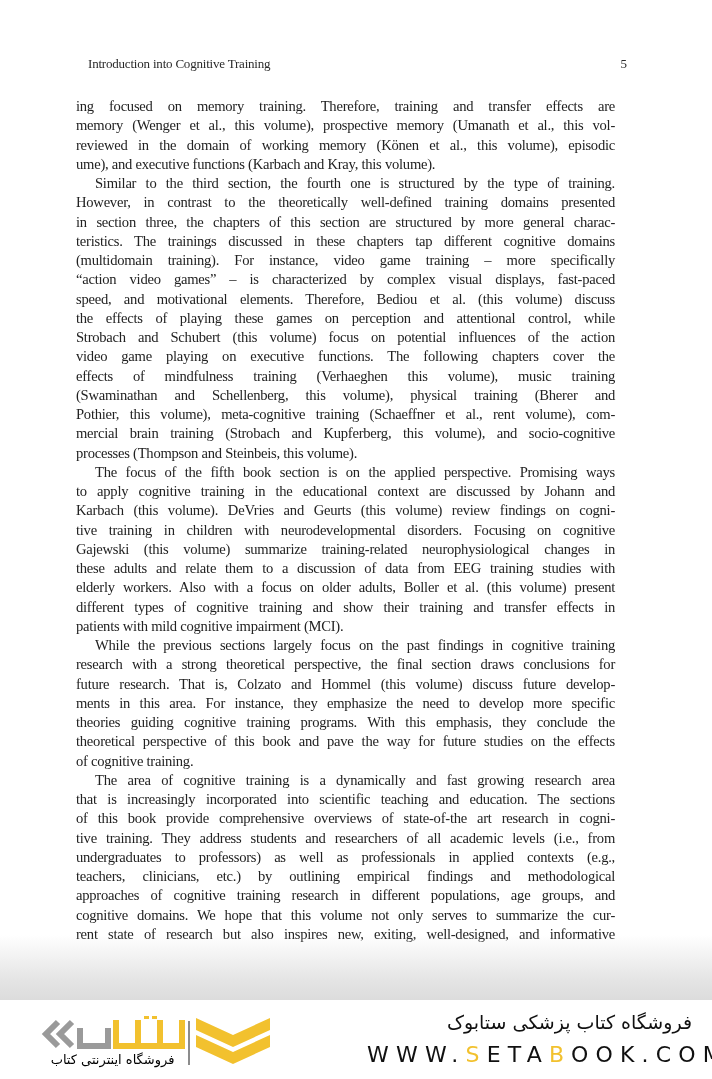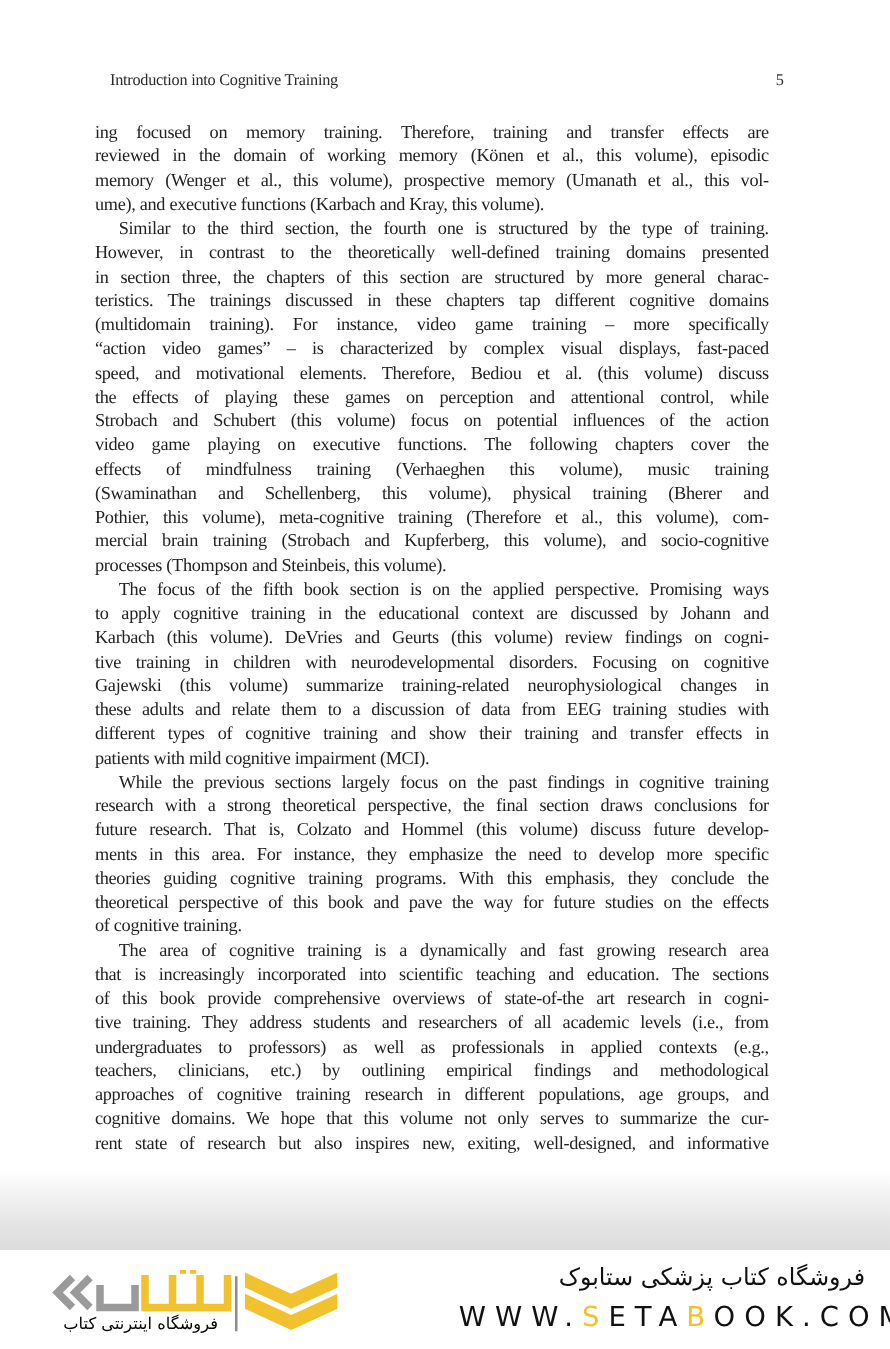--- a/index.html
+++ b/index.html
@@ -55,44 +55,45 @@
 </head>
 <body>
 
 <div class="page">
   <div class="running-head">
     <span class="title">Introduction into Cognitive Training</span>
     <span class="pnum">5</span>
   </div>
   <div class="body-text" id="body-text">
       <span class="ln">ing focused on memory training. Therefore, training and transfer effects are</span>
+      <span class="ln">memory (Wenger et al., this volume), prospective memory (Umanath et al., this vol-</span>
       <span class="ln">reviewed in the domain of working memory (Könen et al., this volume), episodic</span>
-      <span class="ln">memory (Wenger et al., this volume), prospective memory (Umanath et al., this vol-</span>
       <span class="ln last">ume), and executive functions (Karbach and Kray, this volume).</span>
       <span class="ln indent">Similar to the third section, the fourth one is structured by the type of training.</span>
       <span class="ln">However, in contrast to the theoretically well-defined training domains presented</span>
       <span class="ln">in section three, the chapters of this section are structured by more general charac-</span>
       <span class="ln">teristics. The trainings discussed in these chapters tap different cognitive domains</span>
       <span class="ln">(multidomain training). For instance, video game training – more specifically</span>
       <span class="ln">“action video games” – is characterized by complex visual displays, fast-paced</span>
       <span class="ln">speed, and motivational elements. Therefore, Bediou et al. (this volume) discuss</span>
       <span class="ln">the effects of playing these games on perception and attentional control, while</span>
       <span class="ln">Strobach and Schubert (this volume) focus on potential influences of the action</span>
       <span class="ln">video game playing on executive functions. The following chapters cover the</span>
       <span class="ln">effects of mindfulness training (Verhaeghen this volume), music training</span>
       <span class="ln">(Swaminathan and Schellenberg, this volume), physical training (Bherer and</span>
-      <span class="ln">Pothier, this volume), meta-cognitive training (Therefore et al., this volume), com-</span>
+      <span class="ln">Pothier, this volume), meta-cognitive training (Schaeffner et al., rent volume), com-</span>
       <span class="ln">mercial brain training (Strobach and Kupferberg, this volume), and socio-cognitive</span>
       <span class="ln last">processes (Thompson and Steinbeis, this volume).</span>
       <span class="ln indent">The focus of the fifth book section is on the applied perspective. Promising ways</span>
       <span class="ln">to apply cognitive training in the educational context are discussed by Johann and</span>
       <span class="ln">Karbach (this volume). DeVries and Geurts (this volume) review findings on cogni-</span>
       <span class="ln">tive training in children with neurodevelopmental disorders. Focusing on cognitive</span>
       <span class="ln">Gajewski (this volume) summarize training-related neurophysiological changes in</span>
       <span class="ln">these adults and relate them to a discussion of data from EEG training studies with</span>
+      <span class="ln">elderly workers. Also with a focus on older adults, Boller et al. (this volume) present</span>
       <span class="ln">different types of cognitive training and show their training and transfer effects in</span>
       <span class="ln last">patients with mild cognitive impairment (MCI).</span>
       <span class="ln indent">While the previous sections largely focus on the past findings in cognitive training</span>
       <span class="ln">research with a strong theoretical perspective, the final section draws conclusions for</span>
       <span class="ln">future research. That is, Colzato and Hommel (this volume) discuss future develop-</span>
       <span class="ln">ments in this area. For instance, they emphasize the need to develop more specific</span>
       <span class="ln">theories guiding cognitive training programs. With this emphasis, they conclude the</span>
       <span class="ln">theoretical perspective of this book and pave the way for future studies on the effects</span>
       <span class="ln last">of cognitive training.</span>
       <span class="ln indent">The area of cognitive training is a dynamically and fast growing research area</span>

